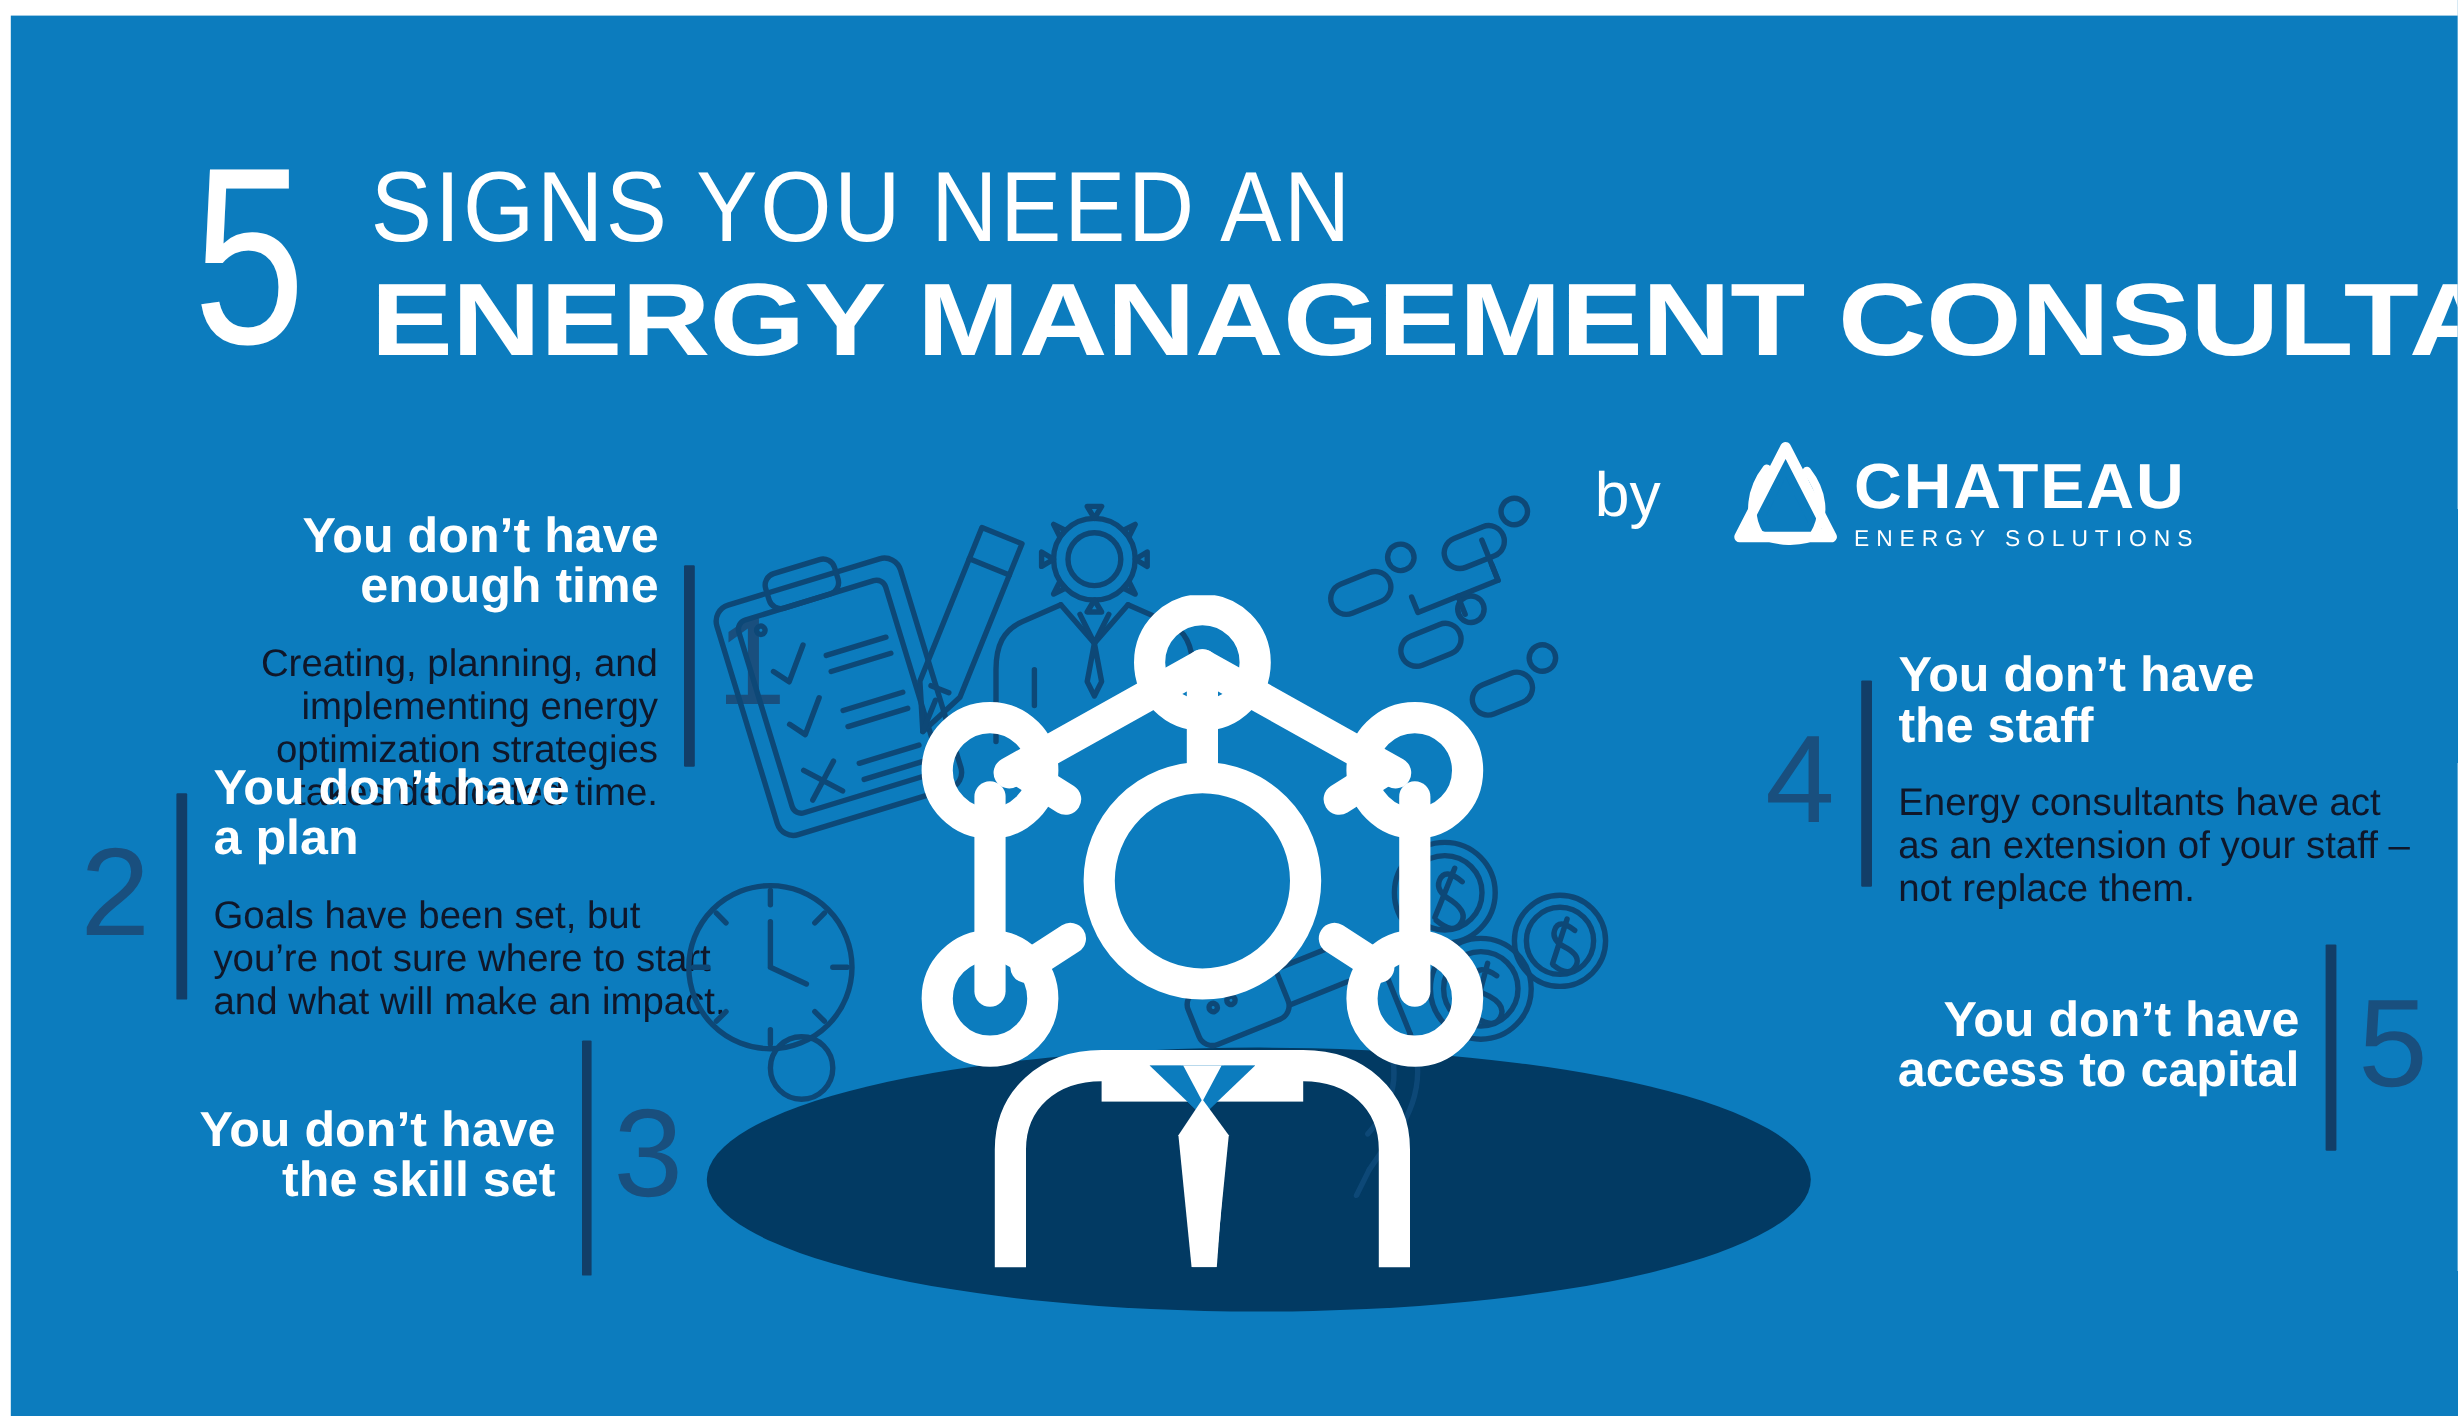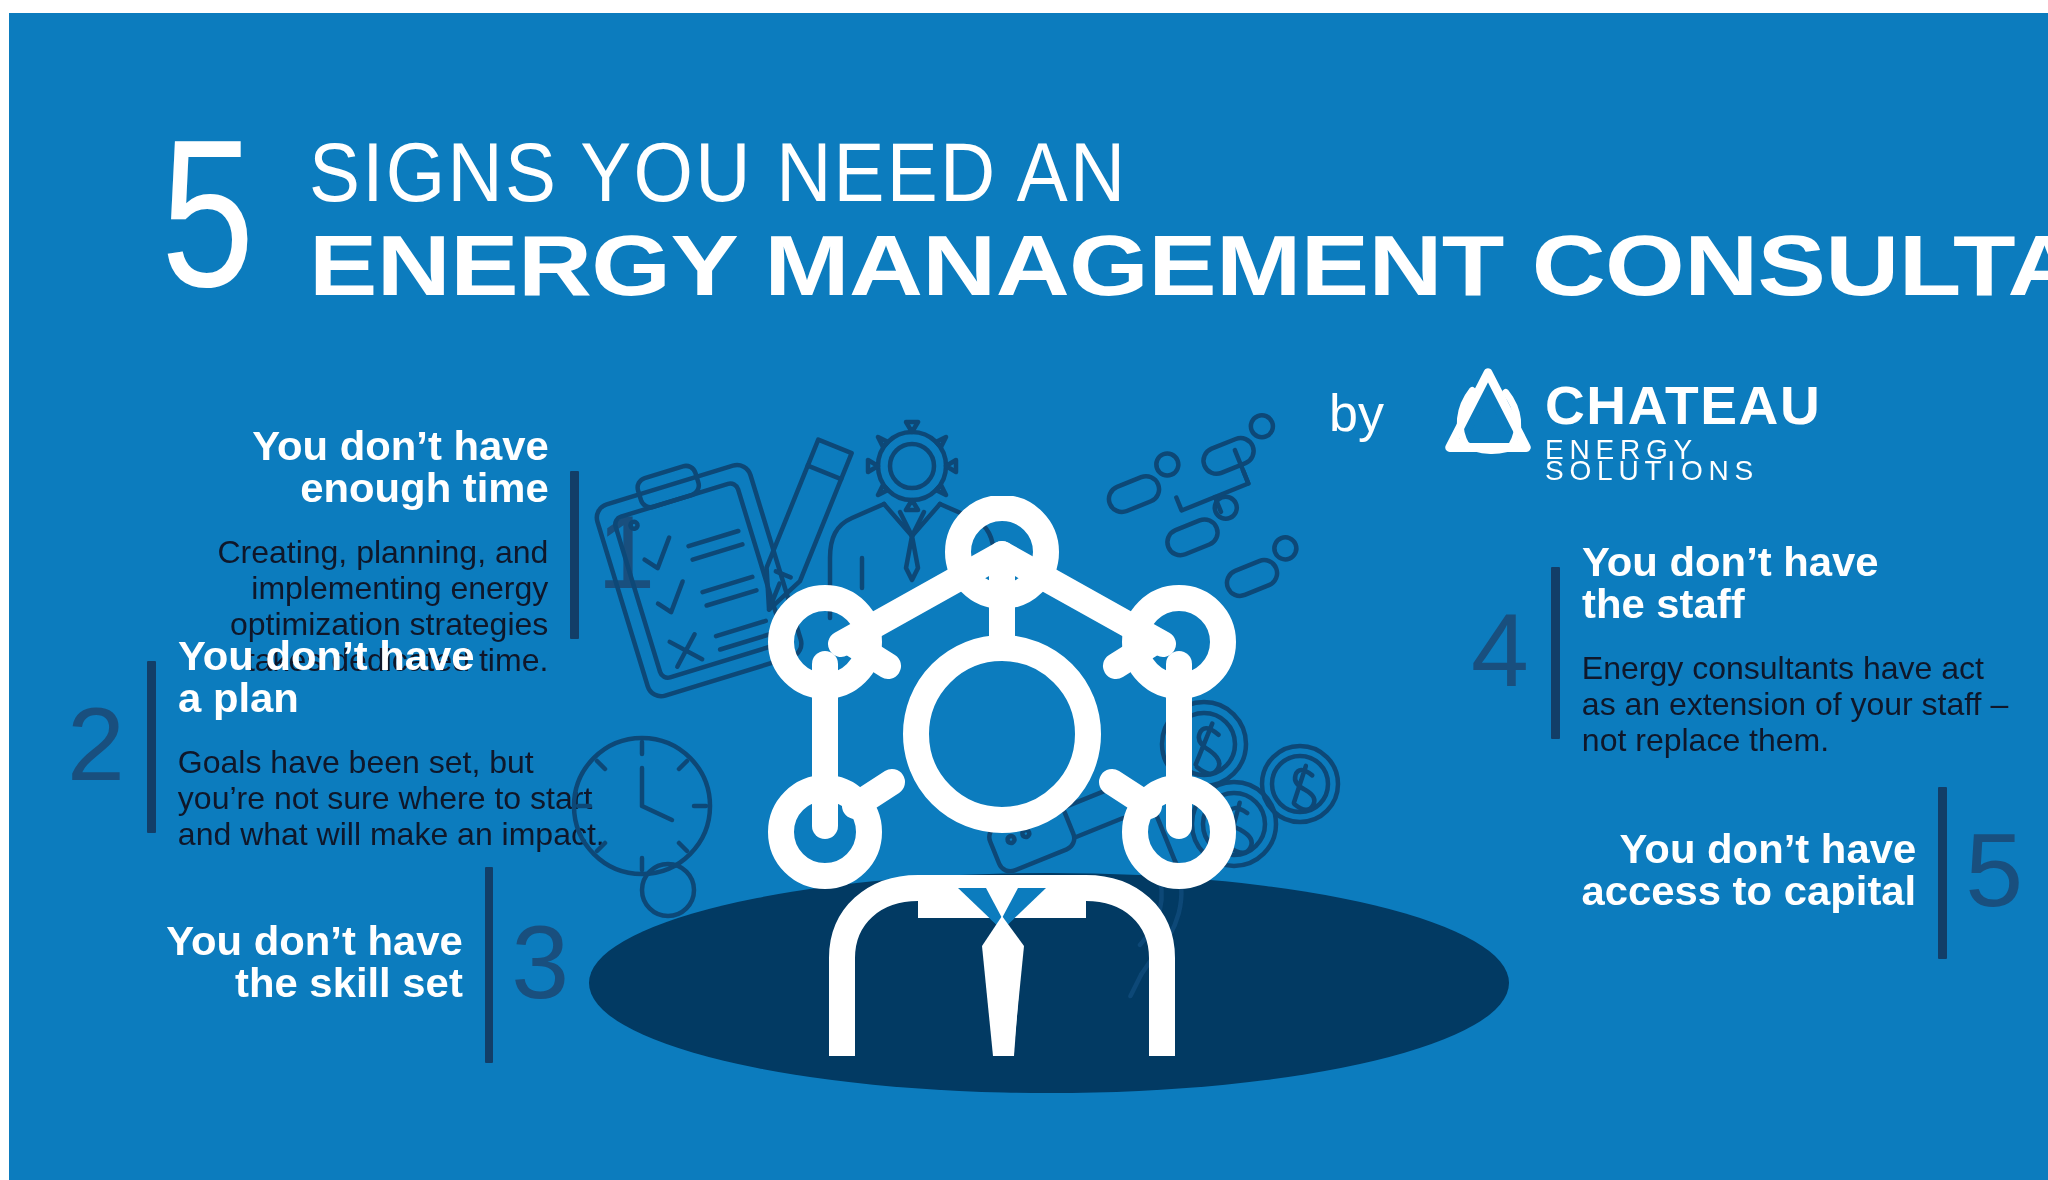--- a/index.html
+++ b/index.html
@@ -108,21 +108,21 @@
     line-height: 53px;
     font-weight: 700;
     color: #ffffff;
     letter-spacing: 1.5px;
     font-family: "Liberation Sans", sans-serif;
     transform: scaleX(1.04);
     transform-origin: left top;
     display: block;
   }
   #logo-tagline {
-    font-size: 28px;
+    font-size: 19px;
     line-height: 21px;
     margin-top: 7px;
     font-weight: 400;
     color: #ffffff;
     letter-spacing: 5.8px;
     font-family: "Liberation Sans", sans-serif;
     display: block;
   }
 
   

